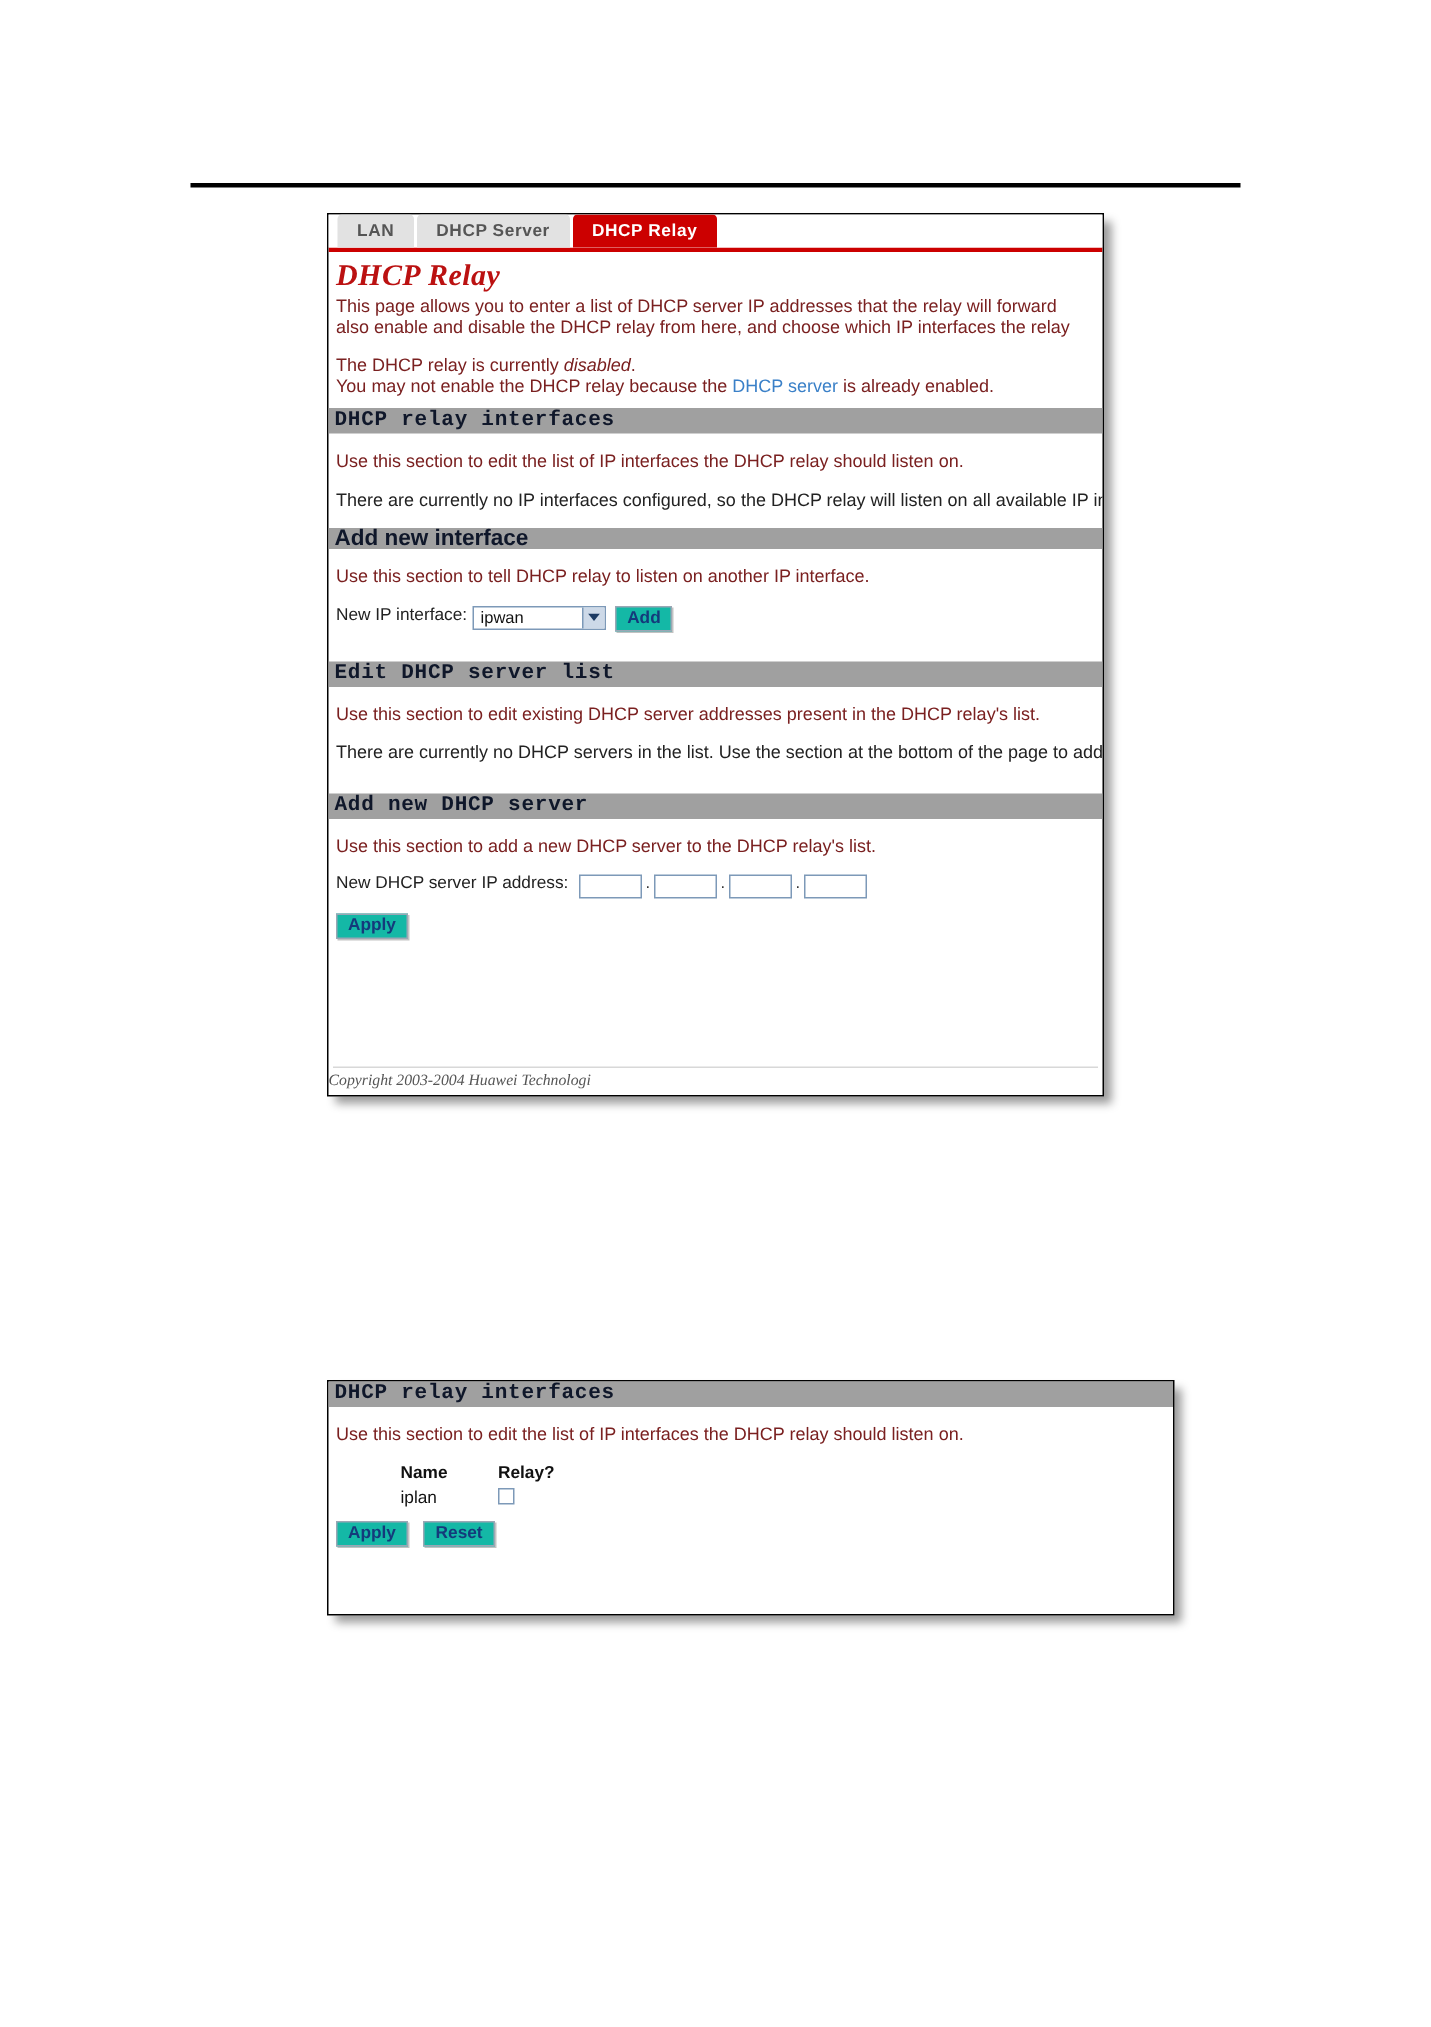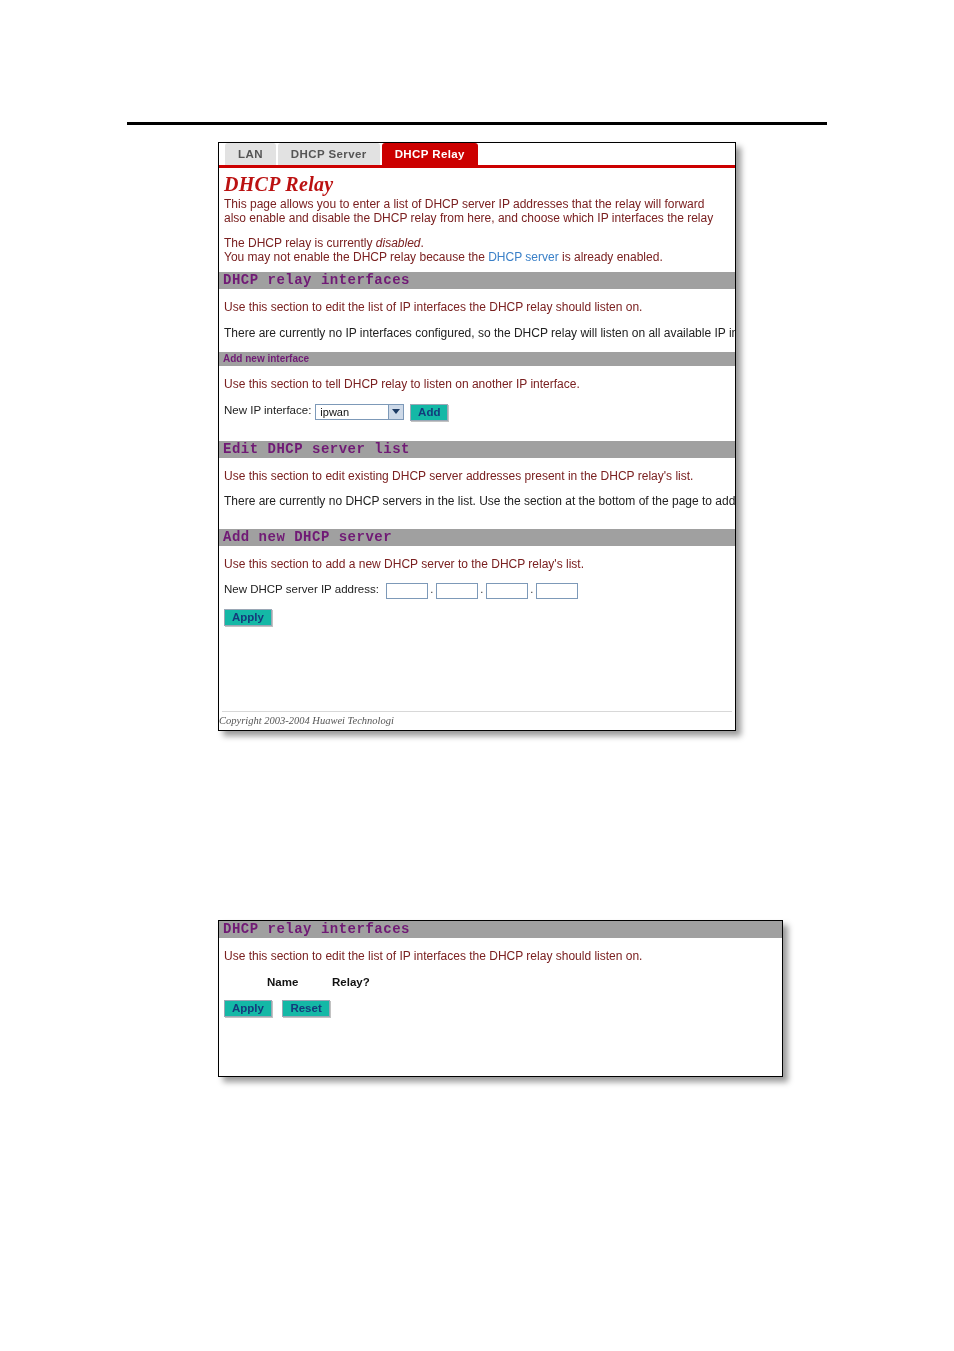--- a/index.html
+++ b/index.html
@@ -113,34 +113,34 @@
   .link {
     color: #3a80c8;
   }
   .spacer-8 { height: 8px; }
   .spacer-12 { height: 12px; }
   .spacer-6 { height: 6px; }
 
   
   .sec-head {
     background: #a0a0a0;
-    color: #701a75;
+    color: #0f172a;
     font-family: "Liberation Mono", "DejaVu Sans Mono", monospace;
     font-weight: bold;
     box-sizing: border-box;
   }
   .sec-head.big {
     font-size: 14px;
     height: 17px;
     line-height: 17px;
     padding-left: 4px;
     letter-spacing: 0.5px;
   }
   .sec-head.small {
-    font-size: 10px;
+    font-size: 15px;
     height: 14px;
     line-height: 14px;
     padding-left: 4px;
     font-family: "Liberation Sans", sans-serif;
     letter-spacing: 0;
   }
 
   
   .form-row {
     font-size: 11.5px;
@@ -349,20 +349,24 @@
     <div class="spacer-12"></div>
     <div class="para">Use this section to edit the list of IP interfaces the DHCP relay should listen on.</div>
     <div class="spacer-12"></div>
 
     <div class="iface-table">
       <div class="iface-head">
         <span class="col-name">Name</span>
         <span class="col-del">Relay?</span>
       </div>
       <div style="height:4px;"></div>
+      <div class="iface-row">
+        <span class="col-name">iplan</span>
+        <span class="col-del"><span class="chk"></span></span>
+      </div>
     </div>
 
     <div class="spacer-6"></div>
     <div>
       <span class="btn nomargin">Apply</span>
       <span class="btn">Reset</span>
     </div>
   </div>
 
 </div>

